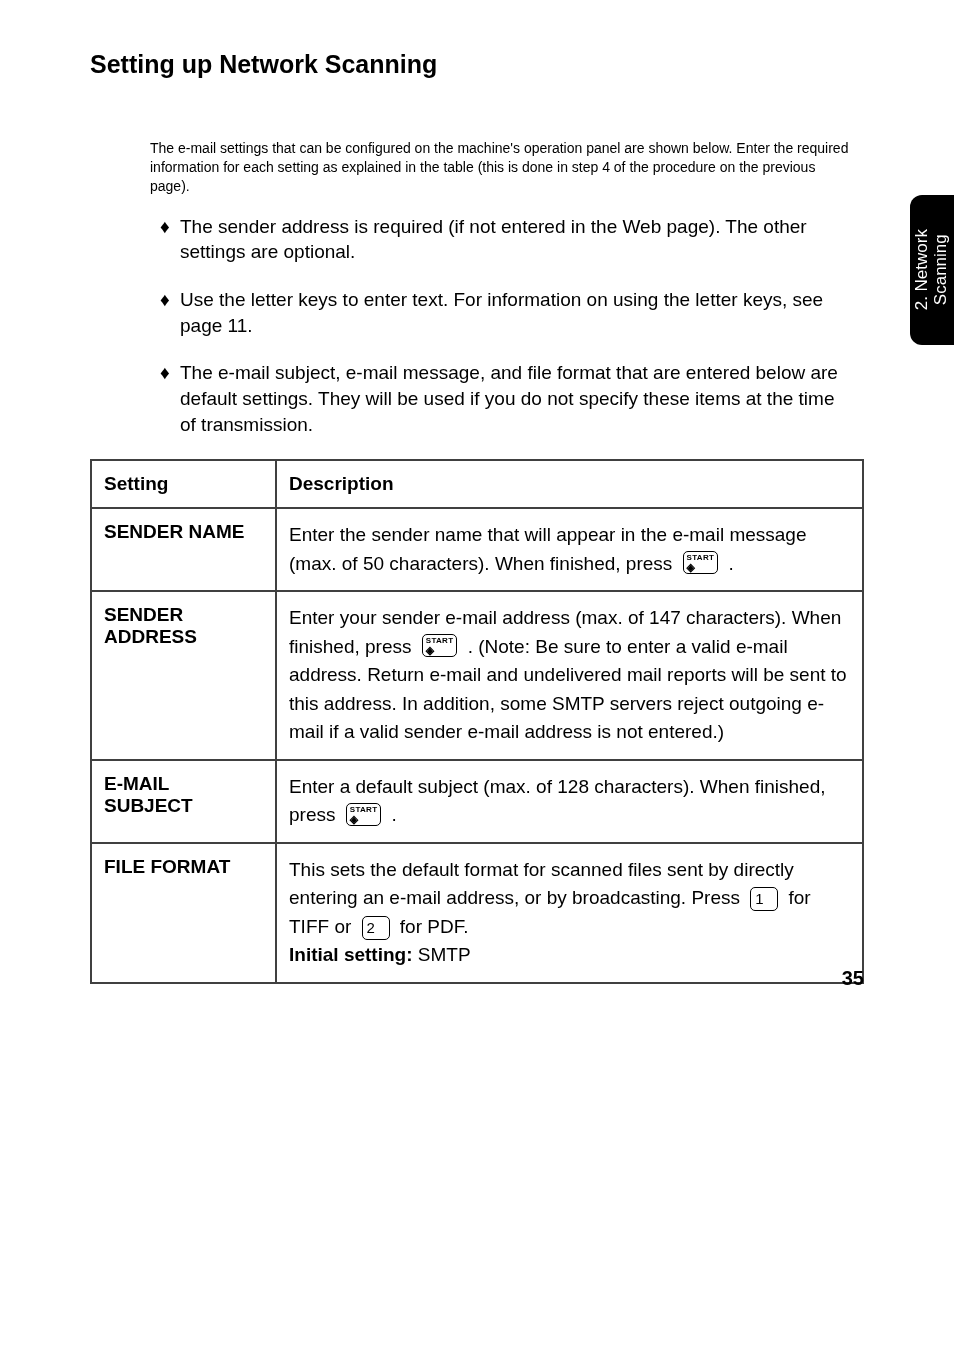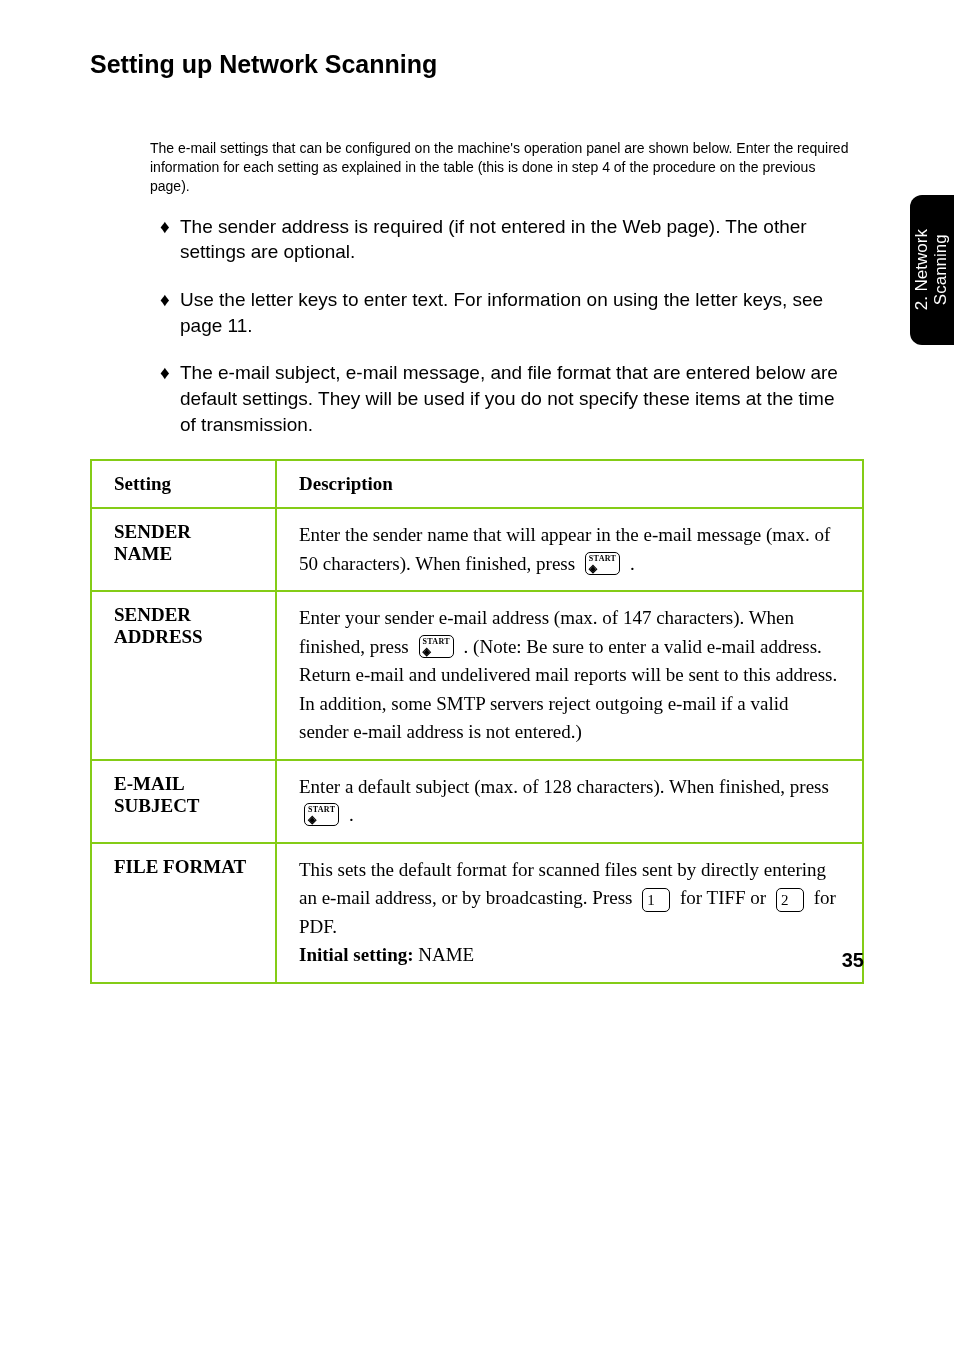--- a/index.html
+++ b/index.html
@@ -69,25 +69,24 @@
     flex: 0 0 20px;
   }
   .bullet-text { flex: 1; }
   table.settings {
     width: 100%;
     border-collapse: collapse;
     margin-top: 8px;
     font-size: 19px;
   }
   table.settings th, table.settings td {
-    border: 2px solid #84cc16;
-    padding: 12px 22px;
+    border: 2px solid #404040;
+    padding: 12px 12px;
     vertical-align: top;
     text-align: left;
-    font-family: Liberation Serif, serif;
   }
   table.settings th {
     font-weight: bold;
   }
   .col-setting { width: 185px; font-weight: bold; }
   .desc { line-height: 1.5; }
   .key {
     display: inline-block;
     border: 1.5px solid #000;
     border-radius: 5px;
@@ -106,21 +105,21 @@
     padding: 2px 3px 1px 3px;
     height: auto;
     min-width: 30px;
     position: relative;
     top: -2px;
   }
   .key-start .start-label { display:block; font-size:8px; letter-spacing:0.3px;}
   .key-start .start-symbol { display:block; font-size:11px; line-height:10px;}
   .page-num {
     position: absolute;
-    bottom: 52px;
+    bottom: 34px;
     right: 90px;
     font-size: 20px;
     font-weight: bold;
   }
 </style>
 </head>
 <body>
 
 <div class="page">
   <div class="header-title">Setting up Network Scanning</div>
@@ -179,21 +178,21 @@
 
 
     <tr>
       <td class="col-setting">FILE FORMAT</td>
       <td class="desc">
         <span>This sets the default format for scanned files sent by directly entering an e-mail address, or by broadcasting. Press </span>
         <span class="key">1</span>
         <span> for TIFF or </span>
         <span class="key">2</span>
         <span> for PDF.</span><br>
-        <b>Initial setting: </b><span>NAME</span>
+        <b>Initial setting: </b><span>SMTP</span>
       </td>
     </tr>
   </tbody>
     </table>
 
   <div class="page-num">35</div>
 </div>
 
 <div class="side-tab">
   <div class="side-tab-text">

